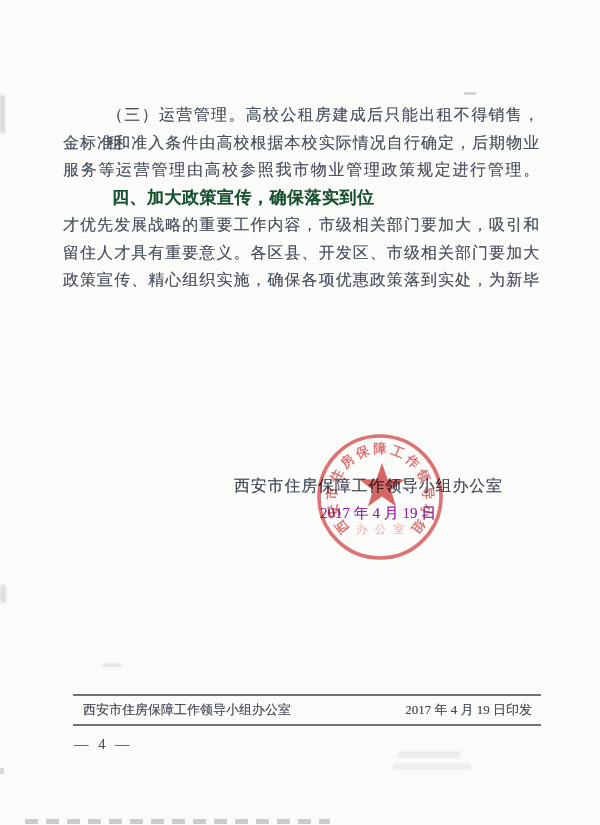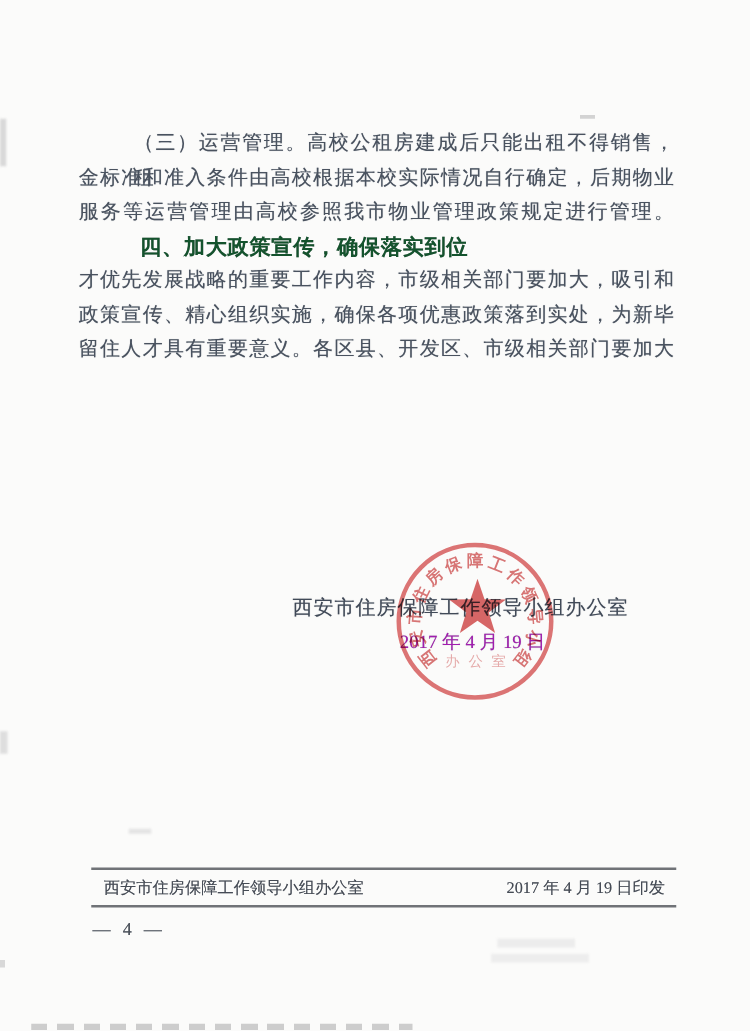--- a/index.html
+++ b/index.html
@@ -76,22 +76,22 @@
 <body>
 
 <div class="page">
 
   <div class="body-block">
     <div class="bl just ind">（三）运营管理。高校公租房建成后只能出租不得销售，租</div>
     <div class="bl just">金标准和准入条件由高校根据本校实际情况自行确定，后期物业</div>
     <div class="bl just">服务等运营管理由高校参照我市物业管理政策规定进行管理。</div>
     <div class="bl heading-line">四、加大政策宣传，确保落实到位</div>
     <div class="bl just">才优先发展战略的重要工作内容，市级相关部门要加大，吸引和</div>
+    <div class="bl just">留住人才具有重要意义。各区县、开发区、市级相关部门要加大</div>
     <div class="bl just">政策宣传、精心组织实施，确保各项优惠政策落到实处，为新毕</div>
-    <div class="bl just">留住人才具有重要意义。各区县、开发区、市级相关部门要加大</div>
   </div>
 
   <div class="sig-org">西安市住房保障工作领导小组办公室</div>
   <div class="sig-date">2017 年 4 月 19 日</div>
 
   <div class="seal">
     <svg viewBox="0 0 140 140" xmlns="http://www.w3.org/2000/svg">
       <circle class="seal-ring" cx="70" cy="67" r="61"></circle>
       <polygon class="seal-star" points="72,33 77.6,49.3 94.8,49.6 81,59.9 86.1,76.4 72,66.5 57.9,76.4 63,59.9 49.2,49.6 66.4,49.3"></polygon>
       <text class="seal-bottom" x="74" y="103" text-anchor="middle">办公室</text>

